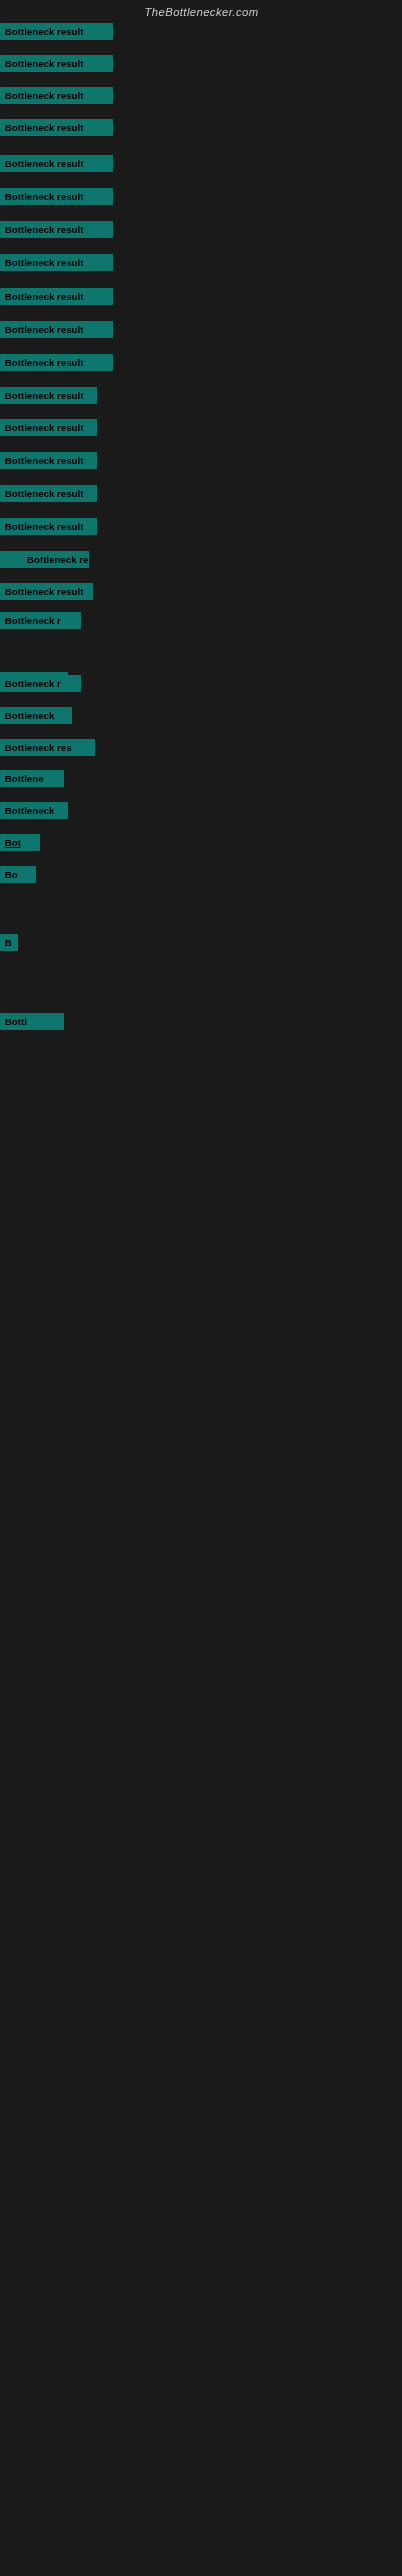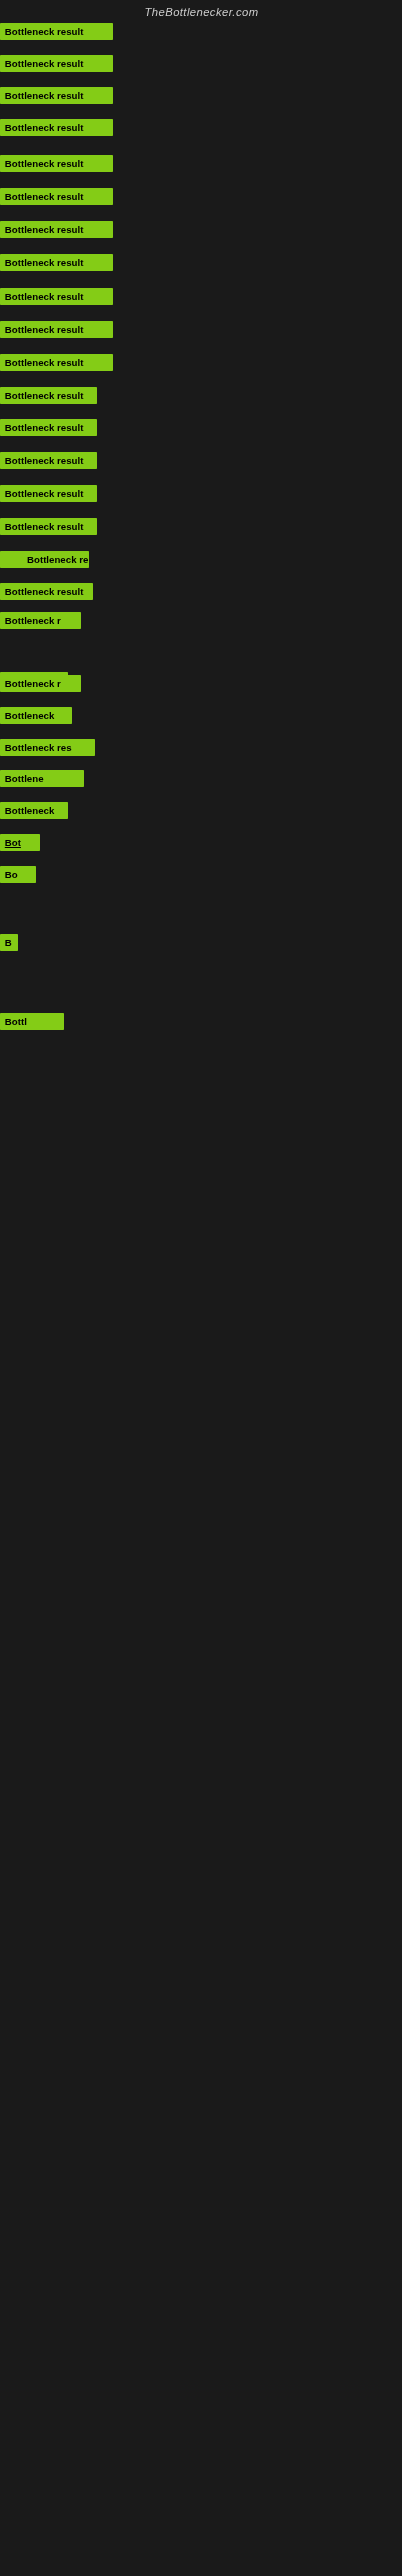--- a/index.html
+++ b/index.html
@@ -14,21 +14,21 @@
       text-align: center;
       color: #cccccc;
       font-size: 11.3px;
       padding: 6.4px 0 3.2px 0;
       letter-spacing: 0.4px;
       font-style: italic;
     }
     .bottleneck-item {
       position: absolute;
       left: 0;
-      background-color: #84cc16;
+      background-color: #0f766e;
       color: #000;
       font-size: 9.7px;
       font-weight: bold;
       padding: 3.2px 4.8px;
       white-space: nowrap;
       overflow: hidden;
       border-radius: 0.8px;
     }
   </style>
 </head>
@@ -52,19 +52,19 @@
 <div class="bottleneck-item" style="top: 452px; width: 97px;">Bottleneck result</div>
 <div class="bottleneck-item" style="top: 485px; width: 97px;">Bottleneck result</div>
 <div class="bottleneck-item" style="top: 518px; width: 97px;">Bottleneck result</div>
 <div class="bottleneck-item" style="top: 551px; width: 89px; padding-left: 27px;">Bottleneck re</div>
 <div class="bottleneck-item" style="top: 583px; width: 93px;">Bottleneck result</div>
 <div class="bottleneck-item" style="top: 612px; width: 81px;">Bottleneck r</div>
 <div class="bottleneck-item" style="top: 672px; width: 68px;">Bottlenec</div>
 <div class="bottleneck-item" style="top: 675px; width: 81px;">Bottleneck r</div>
 <div class="bottleneck-item" style="top: 707px; width: 72px;">Bottleneck</div>
 <div class="bottleneck-item" style="top: 739px; width: 95px;">Bottleneck res</div>
-<div class="bottleneck-item" style="top: 770px; width: 84px;">Bottlene</div>
+<div class="bottleneck-item" style="top: 770px; width: 64px;">Bottlene</div>
 <div class="bottleneck-item" style="top: 802px; width: 68px;">Bottleneck</div>
 <div class="bottleneck-item" style="top: 834px; width: 40px; text-decoration: underline;">Bot</div>
 <div class="bottleneck-item" style="top: 866px; width: 36px;">Bo</div>
 <div class="bottleneck-item" style="top: 934px; width: 17.7px;">B</div>
 <div class="bottleneck-item" style="top: 1013px; width: 64px;">Bottl</div>
 
 
 </body></html>

